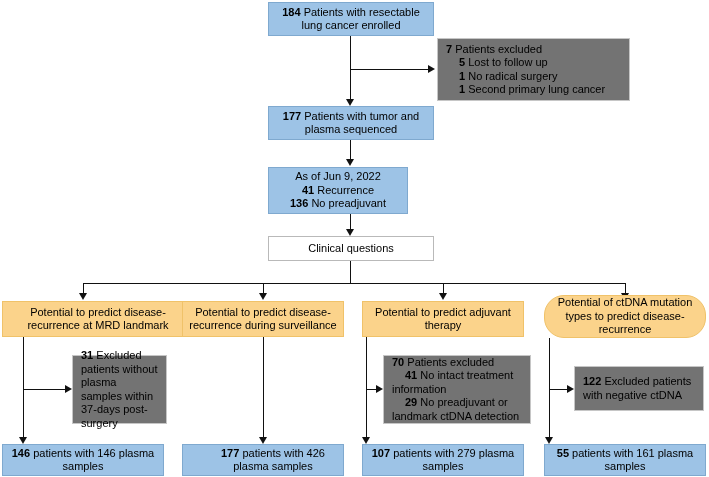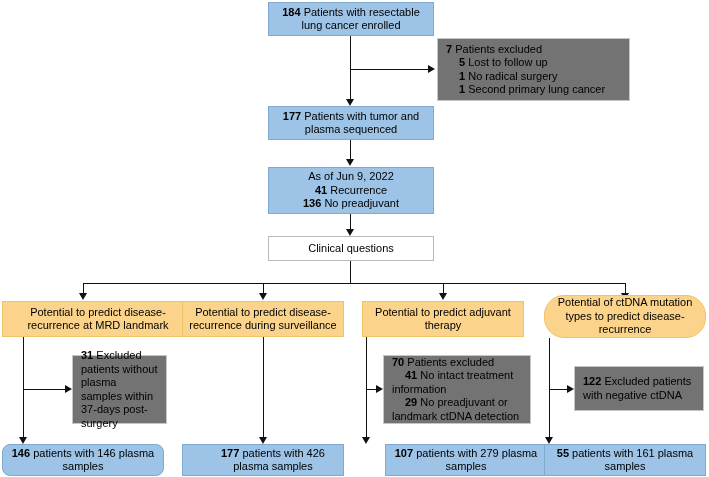--- a/index.html
+++ b/index.html
@@ -126,21 +126,21 @@
   <div class="node blue" style="left:268px; top:106px; width:166px; height:34px;">
     <div class="inner">
       <span class="b">177</span>
       <span>Patients with tumor and plasma sequenced</span>
     </div>
   </div>
 
   <div class="vline" style="left:350px; top:140px; height:24px;"></div>
   <div class="arrow-down" style="left:346.3px; top:159px;"></div>
 
-  <div class="node blue" style="left:268px; top:167px; width:166px; height:47px;">
+  <div class="node blue" style="left:268px; top:167px; width:140px; height:47px;">
     <div class="inner">
       <span class="sub">As of Jun 9, 2022</span>
       <span class="sub">
         <span class="b">41</span>
         <span>Recurrence</span>
       </span>
       <span class="sub">
         <span class="b">136</span>
         <span>No preadjuvant</span>
       </span>
@@ -179,21 +179,21 @@
   <div class="hline" style="left:23px; top:389px; width:44px;"></div>
   <div class="arrow-right" style="left:65px; top:385.3px;"></div>
 
   <div class="node grey" style="left:72px; top:355px; width:95px; height:69px;">
     <div class="inner">
       <span class="b">31</span>
       <span>Excluded patients without plasma samples within 37-days post-surgery</span>
     </div>
   </div>
 
-  <div class="node blue" style="left:2px; top:444px; width:162px; height:32px;border-radius:8px;">
+  <div class="node blue" style="left:2px; top:444px; width:162px; height:32px;">
     <div class="inner">
       <span class="b">146</span>
       <span>patients with 146 plasma samples</span>
     </div>
   </div>
 
   <div class="node orange" style="left:182px; top:301px; width:162px; height:36px;">
     <div class="inner">Potential to predict disease-recurrence during surveillance</div>
   </div>
 
@@ -227,21 +227,21 @@
         <span class="b indent1">41</span>
         <span>No intact treatment information</span>
       </span>
       <span class="sub">
         <span class="b indent1">29</span>
         <span>No preadjuvant or landmark ctDNA detection</span>
       </span>
     </div>
   </div>
 
-  <div class="node blue" style="left:362px; top:444px; width:162px; height:32px;margin-left:23px;">
+  <div class="node blue" style="left:362px; top:444px; width:162px; height:32px;">
     <div class="inner">
       <span class="b">107</span>
       <span>patients with 279 plasma samples</span>
     </div>
   </div>
 
   <div class="node orange" style="left:544px; top:295px; width:162px; height:43px;border-radius:20px;">
     <div class="inner">Potential of ctDNA mutation types to predict disease-recurrence</div>
   </div>
 

